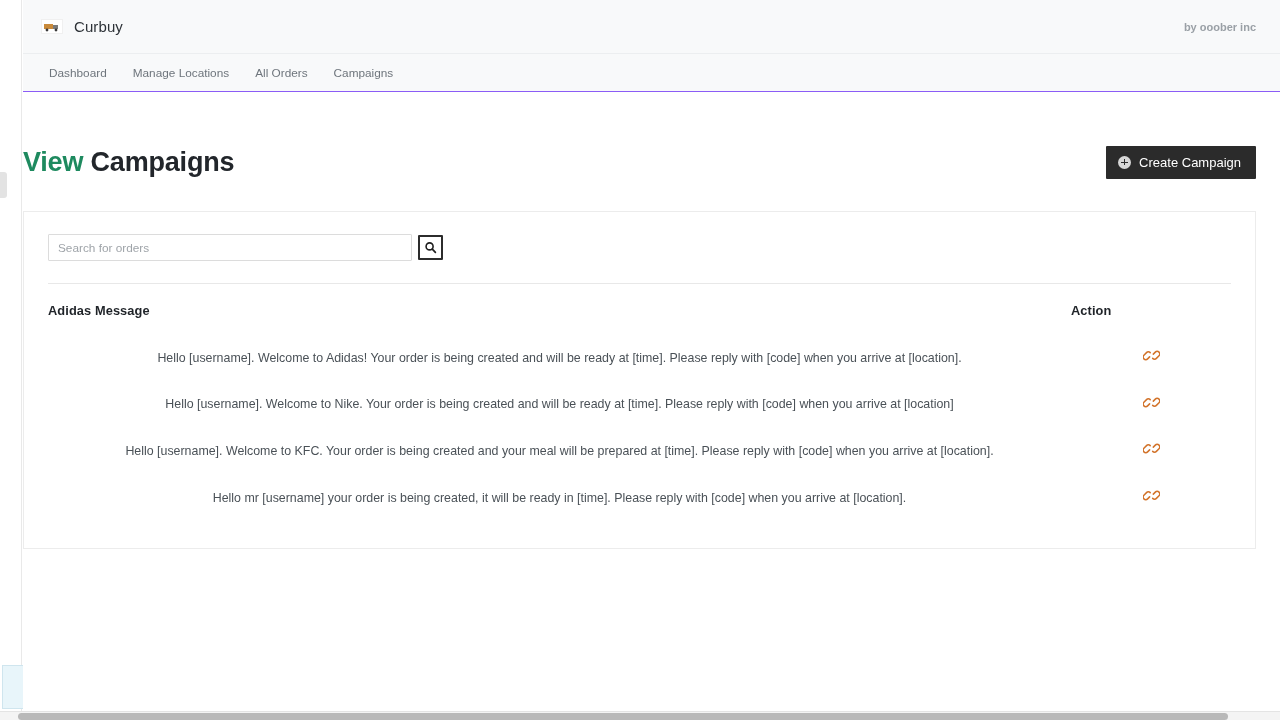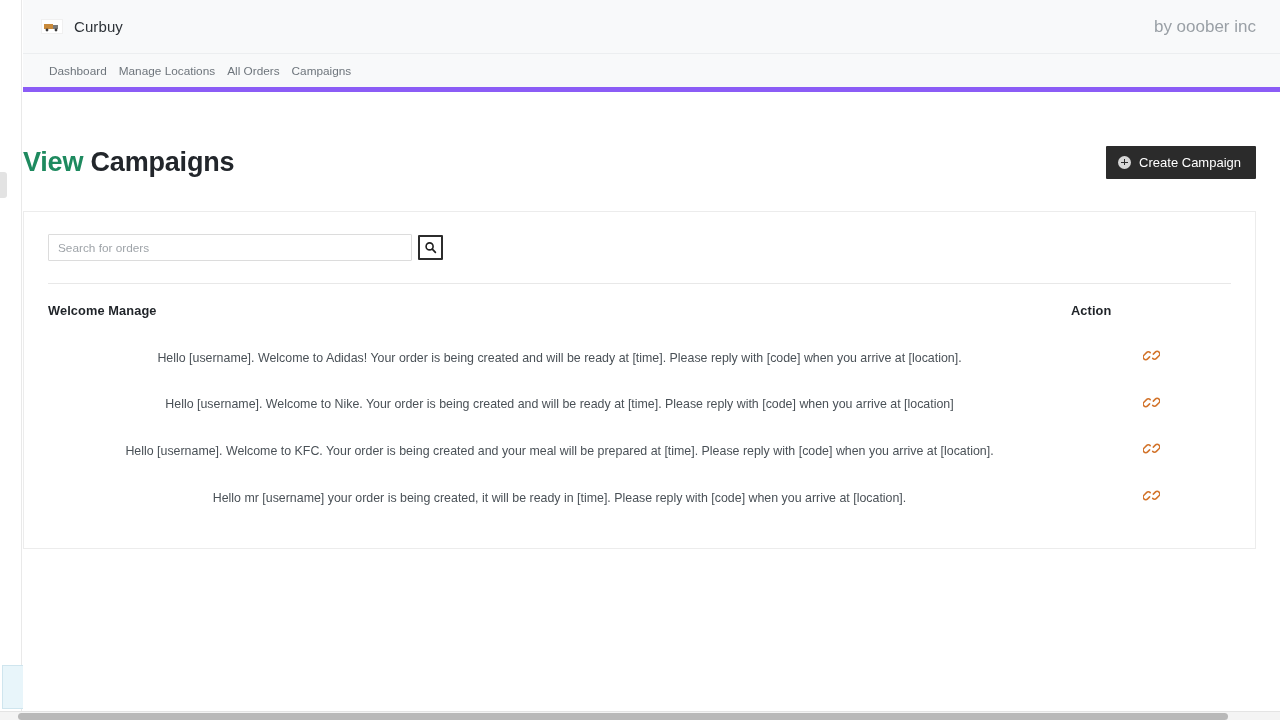--- a/index.html
+++ b/index.html
@@ -88,33 +88,34 @@
     overflow: hidden;
   }
   .brand-logo svg { display: block; }
   .brand-name {
     font-size: 15px;
     color: #2e3338;
     letter-spacing: .1px;
   }
   .brand-credit {
     margin-left: auto;
-    font-size: 17px;
+    font-size: 11px;
     color: #9aa0a6;
+    font-weight: bold;
   }
 
   
   .navbar {
     height: 38px;
     background: #f8f9fa;
-    border-bottom: 5px solid #8b5cf6;
+    border-bottom: 1px solid #8b5cf6;
     display: flex;
     align-items: center;
     padding-left: 26px;
-    gap: 12px;
+    gap: 26px;
   }
   .nav-item {
     font-size: 11.8px;
     color: #6e757c;
     cursor: pointer;
     white-space: nowrap;
     padding: 3px 0;
   }
 
   
@@ -304,21 +305,21 @@
             </svg>
           </span>
         </button>
       </div>
 
       <div class="divider"></div>
 
       <table class="campaigns">
         <thead>
           <tr>
-            <th class="col-message">Welcome Manage</th>
+            <th class="col-message">Adidas Message</th>
             <th class="col-action">Action</th>
           </tr>
         </thead>
         <tbody>
           <tr>
             <td class="cell-message">Hello [username]. Welcome to Adidas! Your order is being created and will be ready at [time]. Please reply with [code] when you arrive at [location].</td>
             <td class="cell-action">
               <span class="link-icon">
                 <svg width="17" height="17" viewBox="0 0 17 17">
                   <g fill="none" stroke="#d2732a" stroke-width="1.5" stroke-linecap="round">

